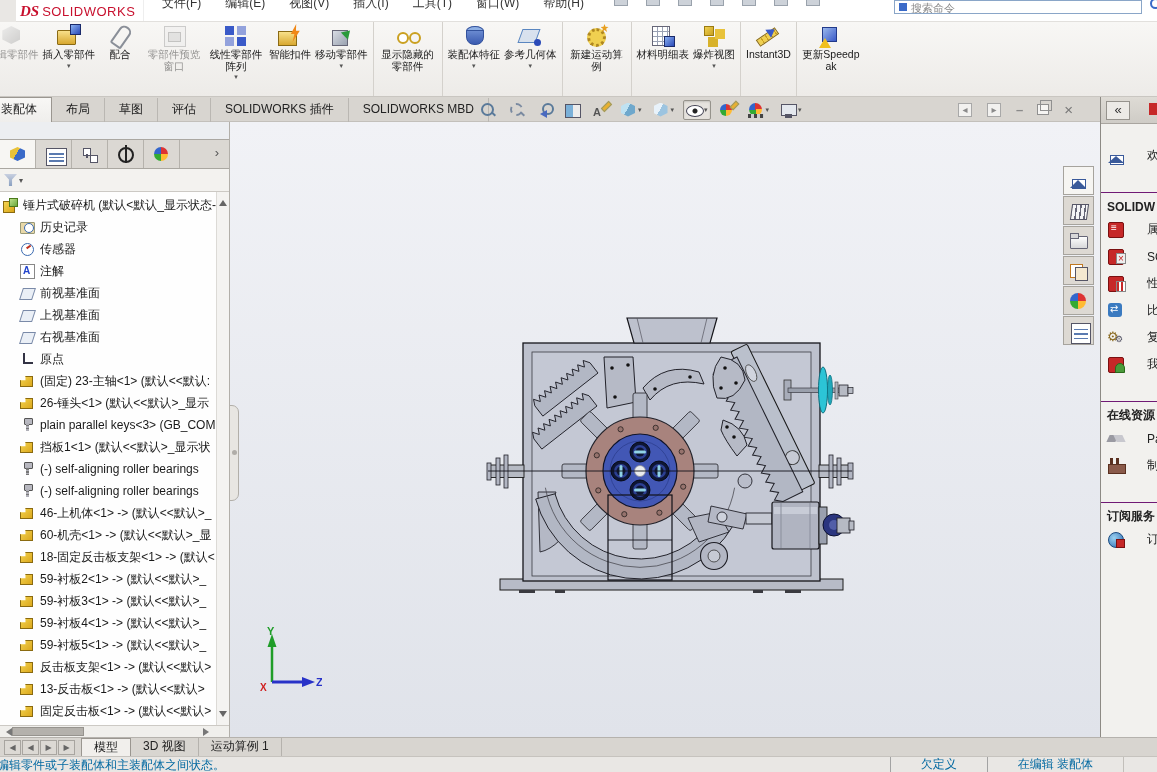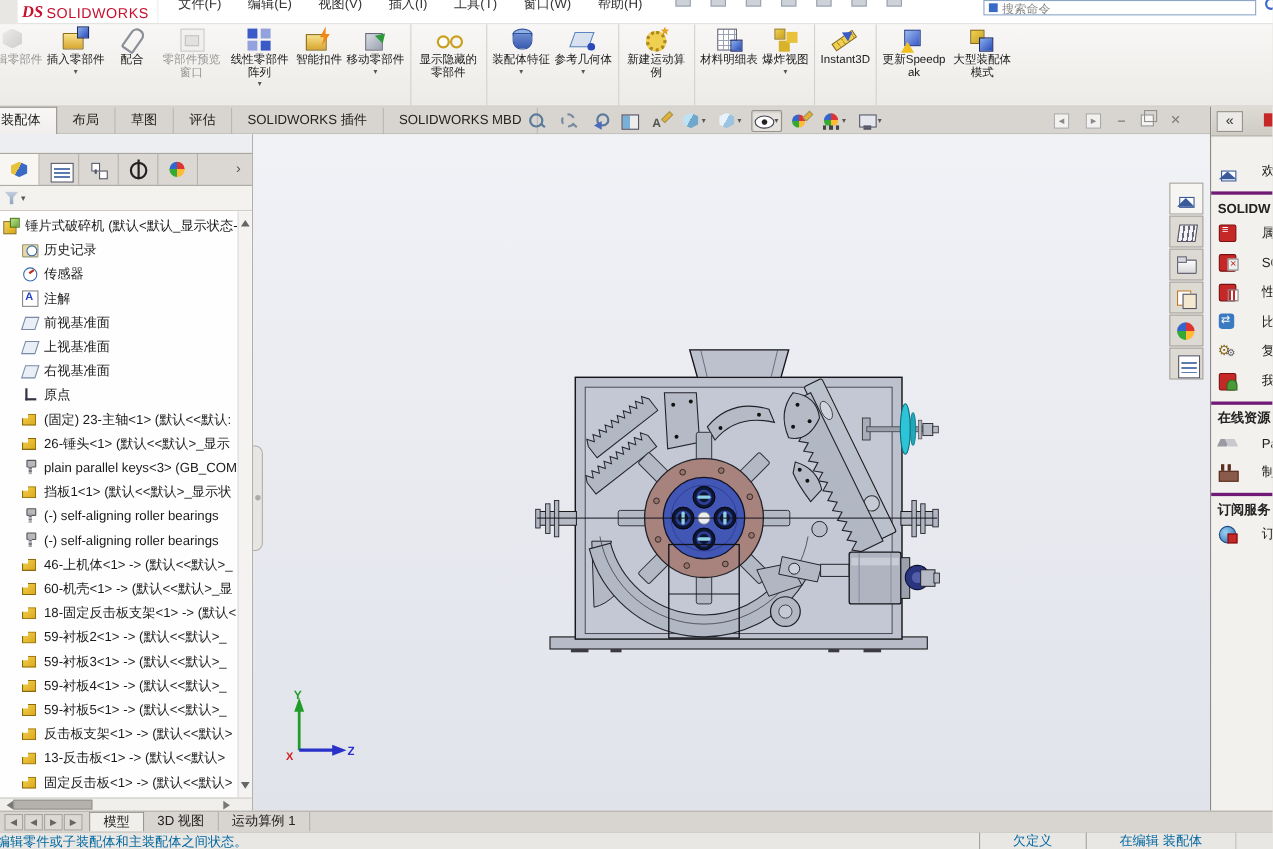--- a/index.html
+++ b/index.html
@@ -163,21 +163,21 @@
   .icn-view-palette::after{left:6px;top:5px;width:11px;height:12px;background:#f4e8d0;border:1.5px solid #556}
   .icn-appearances::before{left:1px;top:1px;width:16px;height:16px;border-radius:50%;background:conic-gradient(#d33 0 25%,#fb3 0 50%,#3a3 0 75%,#36c 0 100%)}
   .icn-custom-properties::before{left:2px;top:1px;width:14px;height:15px;background:repeating-linear-gradient(#0000 0 3px,#5a7ab0 3px 4.5px) content-box,#fff;padding:2px;border:1px solid #556}
   
   .taskpane{position:absolute;left:1100px;top:97px;width:57px;height:640px;background:#f2f1ee;border-left:1px solid #8d8a84;overflow:hidden}
   .tp-head{height:27px;background:linear-gradient(#dedbd5,#cfccc6);border-bottom:1px solid #a9a59f;display:flex;align-items:center;padding-left:5px;position:relative}
   .tp-collapse{width:24px;height:19px;border:1px solid #96938d;background:#eceae6;font-size:13px;line-height:16px;text-align:center;color:#333}
   .tp-head .redbit{position:absolute;right:0;top:6px;width:8px;height:12px;background:#c62828}
   .tp-body{padding-top:18px}
   .tp-row{display:flex;align-items:center;gap:21px;height:27px;padding-left:6px;white-space:nowrap;overflow:hidden;font-size:12px;color:#222}
-  .tp-row.header{font-weight:bold;height:24px;border-top:3px solid #701a75;margin-top:5px;padding-top:4px}
+  .tp-row.header{font-weight:bold;height:24px;border-top:1px solid #701a75;margin-top:23px;padding-top:4px}
   .pticn{width:19px;height:17px;position:relative;flex:none;display:inline-block}
   .pticn::before,.pticn::after{content:"";position:absolute}
   .icn-welcome::before{left:3px;top:8px;width:12px;height:8px;background:#fff;border:1.5px solid #3a5a9a}
   .icn-welcome::after{left:1px;top:1px;width:0;height:0;border:8px solid transparent;border-bottom:7px solid #3a5a9a}
   .icn-sw-doc::before,.icn-sw-rx::before,.icn-sw-perf::before,.icn-my-products::before{left:1px;top:1px;width:14px;height:14px;background:#c62828;border:1px solid #7a1010;border-radius:2px}
   .icn-sw-doc::after{content:"≡";left:4px;top:1px;color:#fff;font-size:10px}
   .icn-sw-rx::after{content:"×";left:9px;top:5px;color:#fff;font-size:10px;background:#eee;width:8px;height:9px;line-height:9px;text-align:center;color:#c62828;border:1px solid #888}
   .icn-sw-perf::after{content:"";left:9px;top:6px;width:8px;height:9px;background:repeating-linear-gradient(90deg,#c62828 0 2px,#fff 2px 4px);border:1px solid #888}
   .icn-compare::before{left:1px;top:1px;width:14px;height:14px;background:#3a7ac0;border-radius:3px}
   .icn-compare::after{content:"⇄";left:3px;top:1px;color:#fff;font-size:10px}
@@ -351,27 +351,20 @@
 
     <span class="rwrap divided">
       <span class="rbtn">
         <span class="ricn icn-speedpak"></span>
         <span class="rlbl">更新Speedpak</span>
 
       </span>
     </span>
 
 
-    <span class="rwrap">
-      <span class="rbtn">
-        <span class="ricn icn-large-assembly"></span>
-        <span class="rlbl">大型装配体模式</span>
-
-      </span>
-    </span>
   </div>
 
 <div class="tabrow">
   <div class="ctabs">
 
   <span class="ctab on clipped">装配体</span>
       <span class="ctab">布局</span>
       <span class="ctab">草图</span>
       <span class="ctab">评估</span>
       <span class="ctab">SOLIDWORKS 插件</span>

